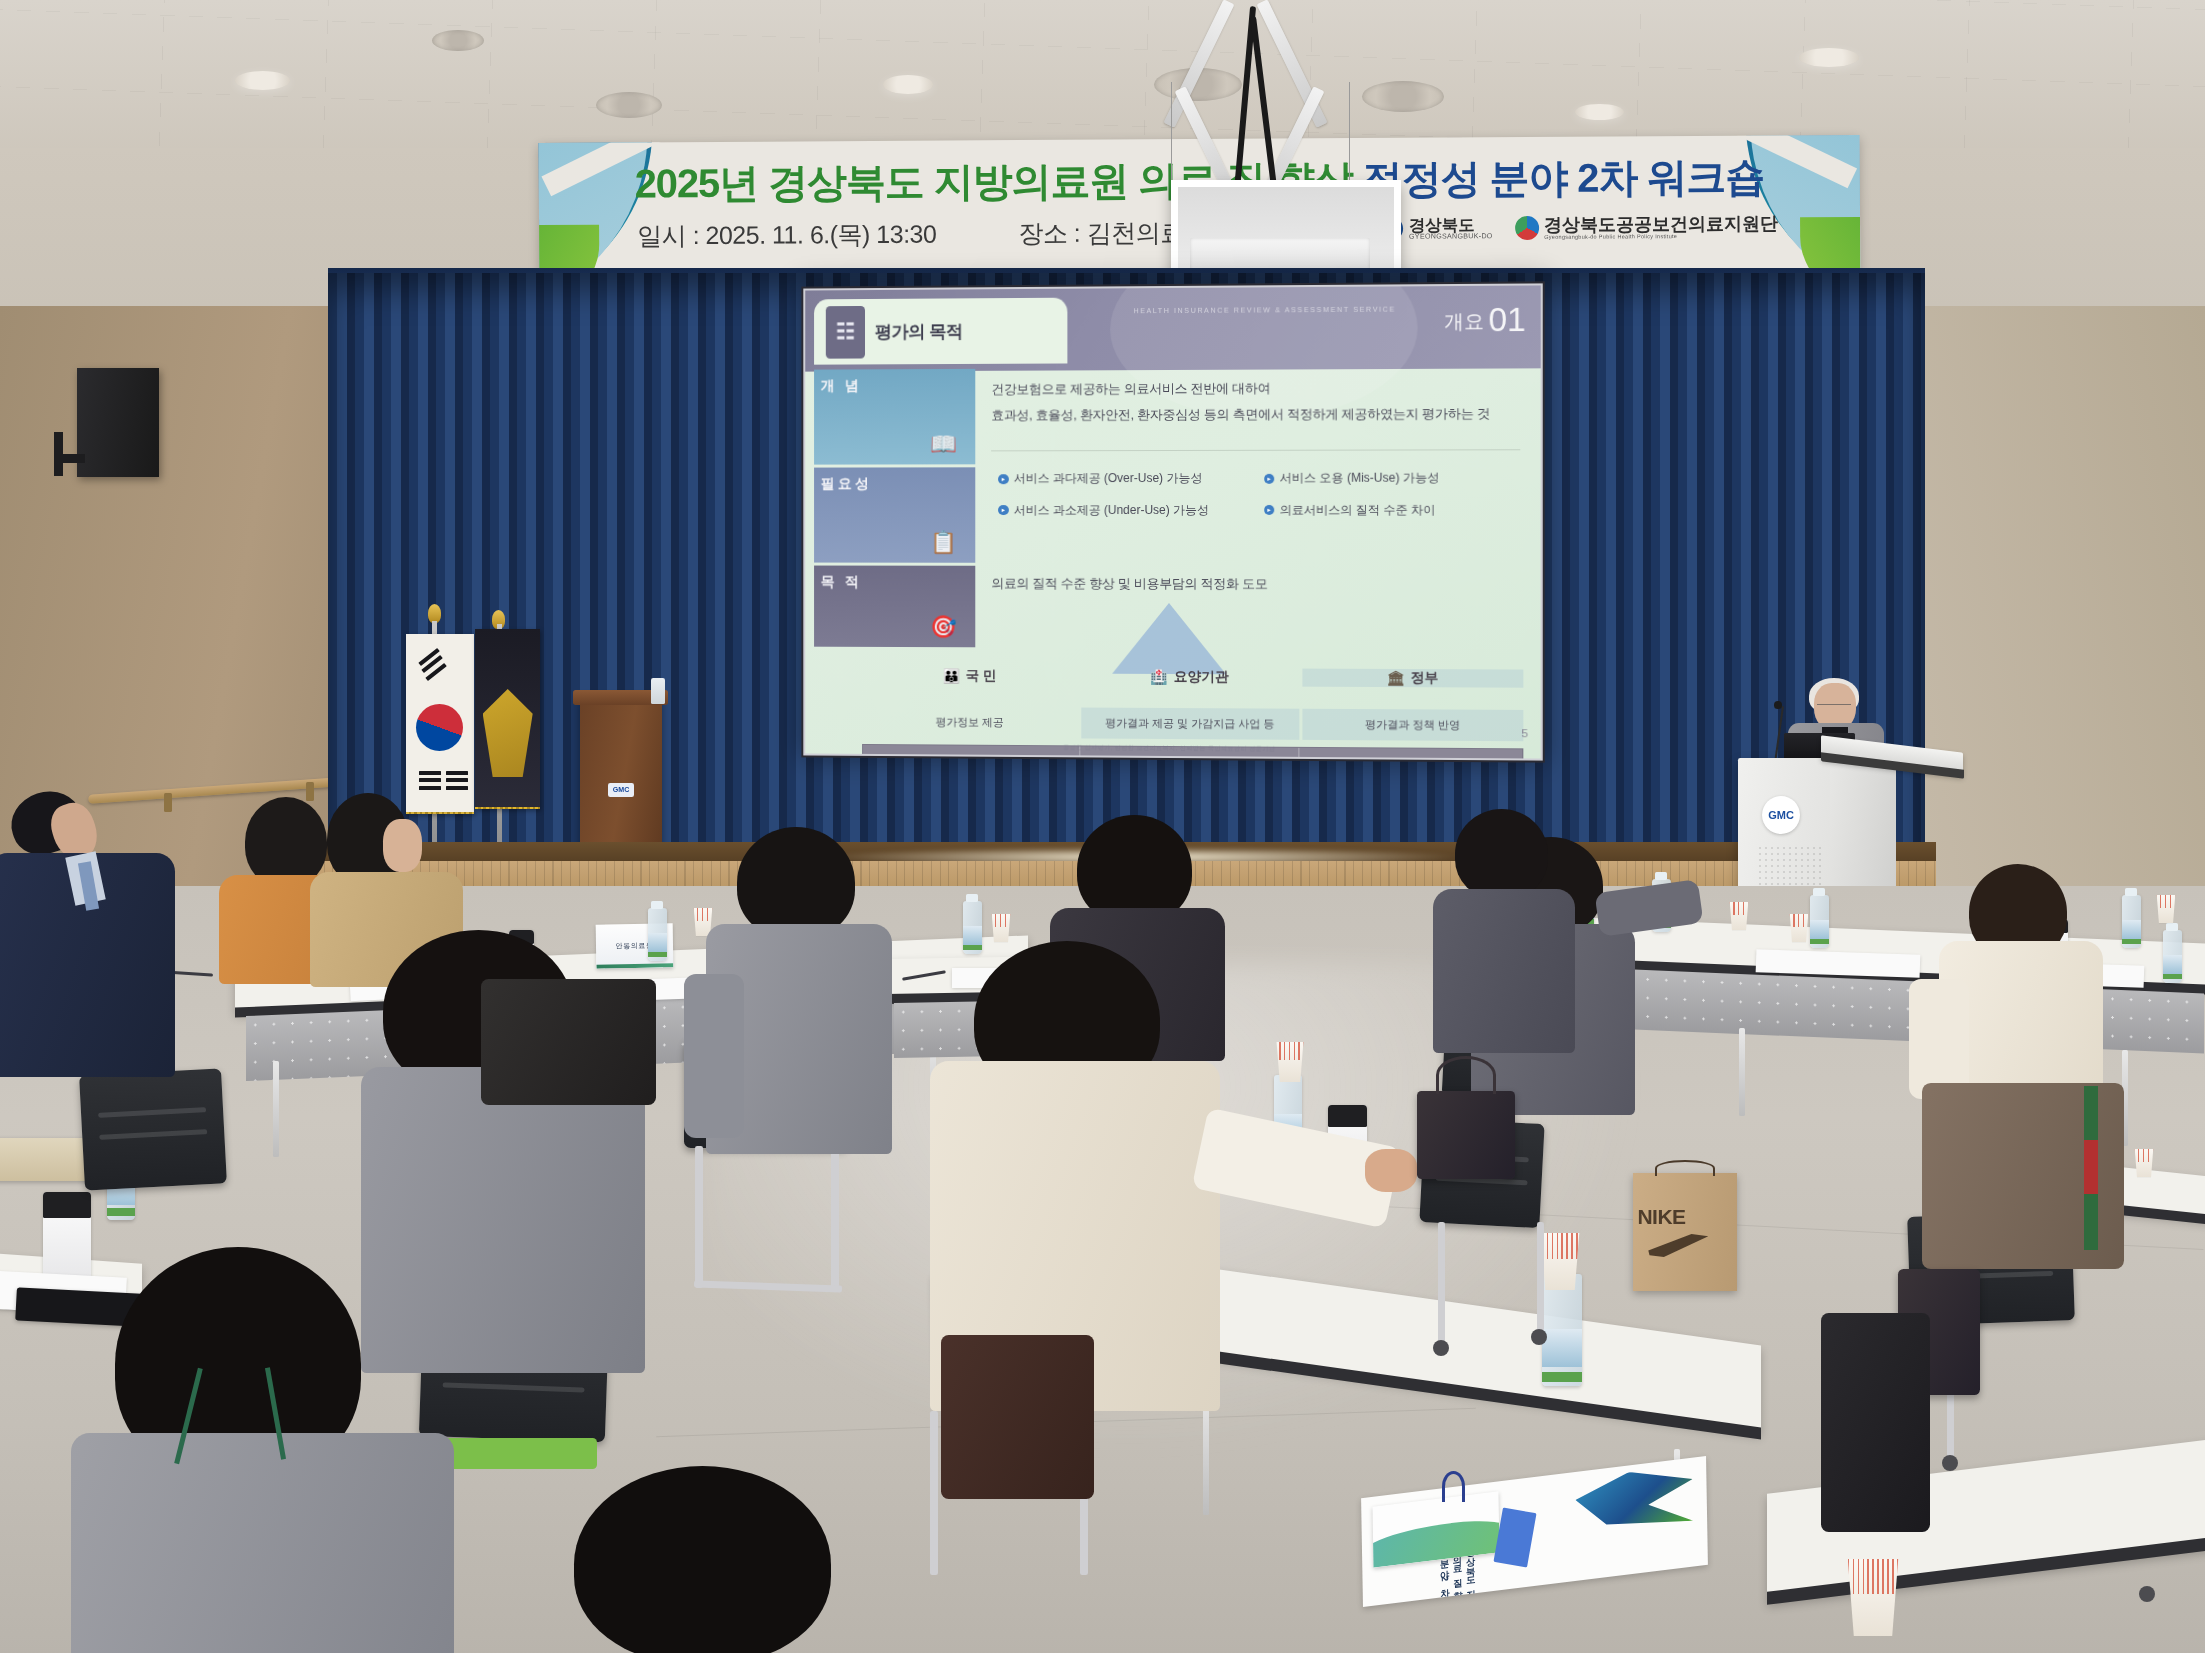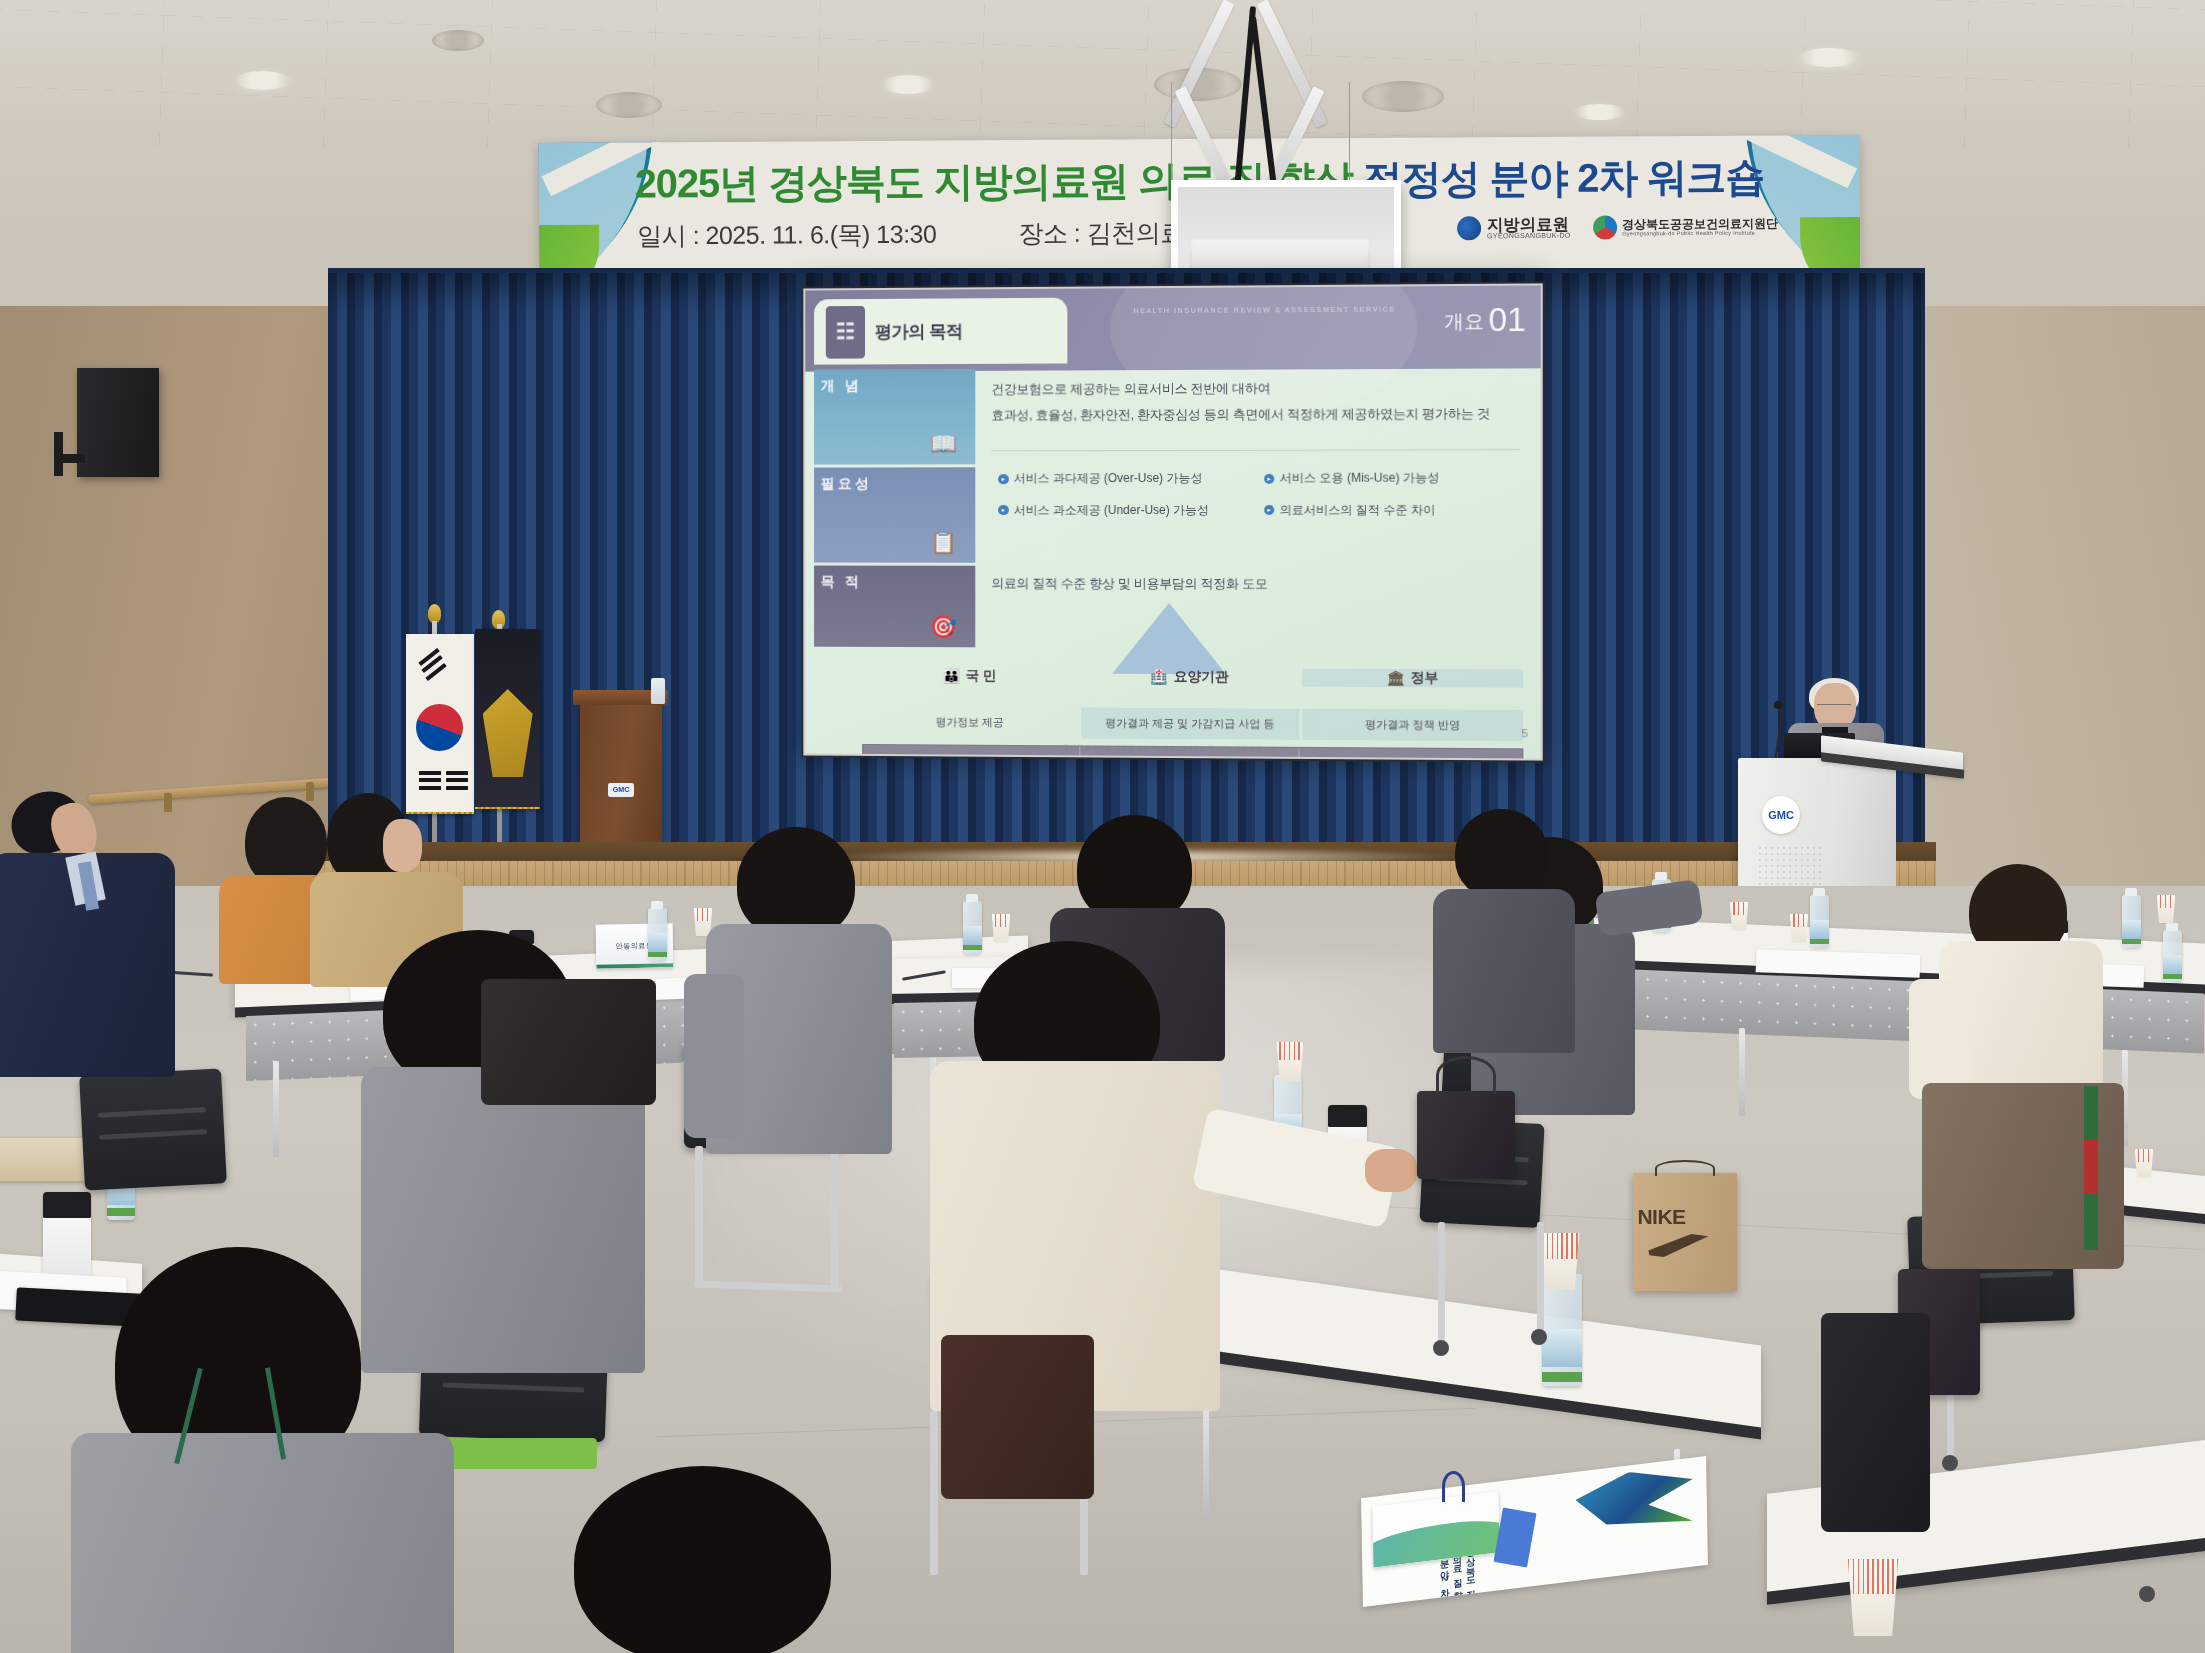--- a/index.html
+++ b/index.html
@@ -590,28 +590,28 @@
 
     <div class="banner-sub">
       <span>일시 : 2025. 11. 6.(목) 13:30</span>
       <span>장소 : 김천의료원</span>
     </div>
 
     <div class="banner-logos">
       <div class="logo-blk">
         <div class="logo-mark lm-gb"></div>
         <div class="logo-txt">
-          <div class="kr">지방의료원</div>
+          <div class="kr">경상북도</div>
           <div class="en">GYEONGSANGBUK-DO</div>
         </div>
       </div>
       <div class="logo-blk">
         <div class="logo-mark lm-inst"></div>
         <div class="logo-txt">
-          <div class="kr" style="font-size:12px">경상북도공공보건의료지원단</div>
+          <div class="kr" style="font-size:18px">경상북도공공보건의료지원단</div>
           <div class="en" style="font-size:5.5px">Gyeongsangbuk-do Public Health Policy Institute</div>
         </div>
       </div>
     </div>
   </div>
 
   <div class="proj-wrap">
     <div class="scissor-bar" style="left:33px;top:-5.5px;height:137px;transform:rotate(26deg);"></div>
     <div class="scissor-bar" style="left:126px;top:-5.5px;height:137px;transform:rotate(-26deg);"></div>
     <div class="scissor-bar" style="left:44px;top:82px;height:137px;transform:rotate(-26deg);"></div>

